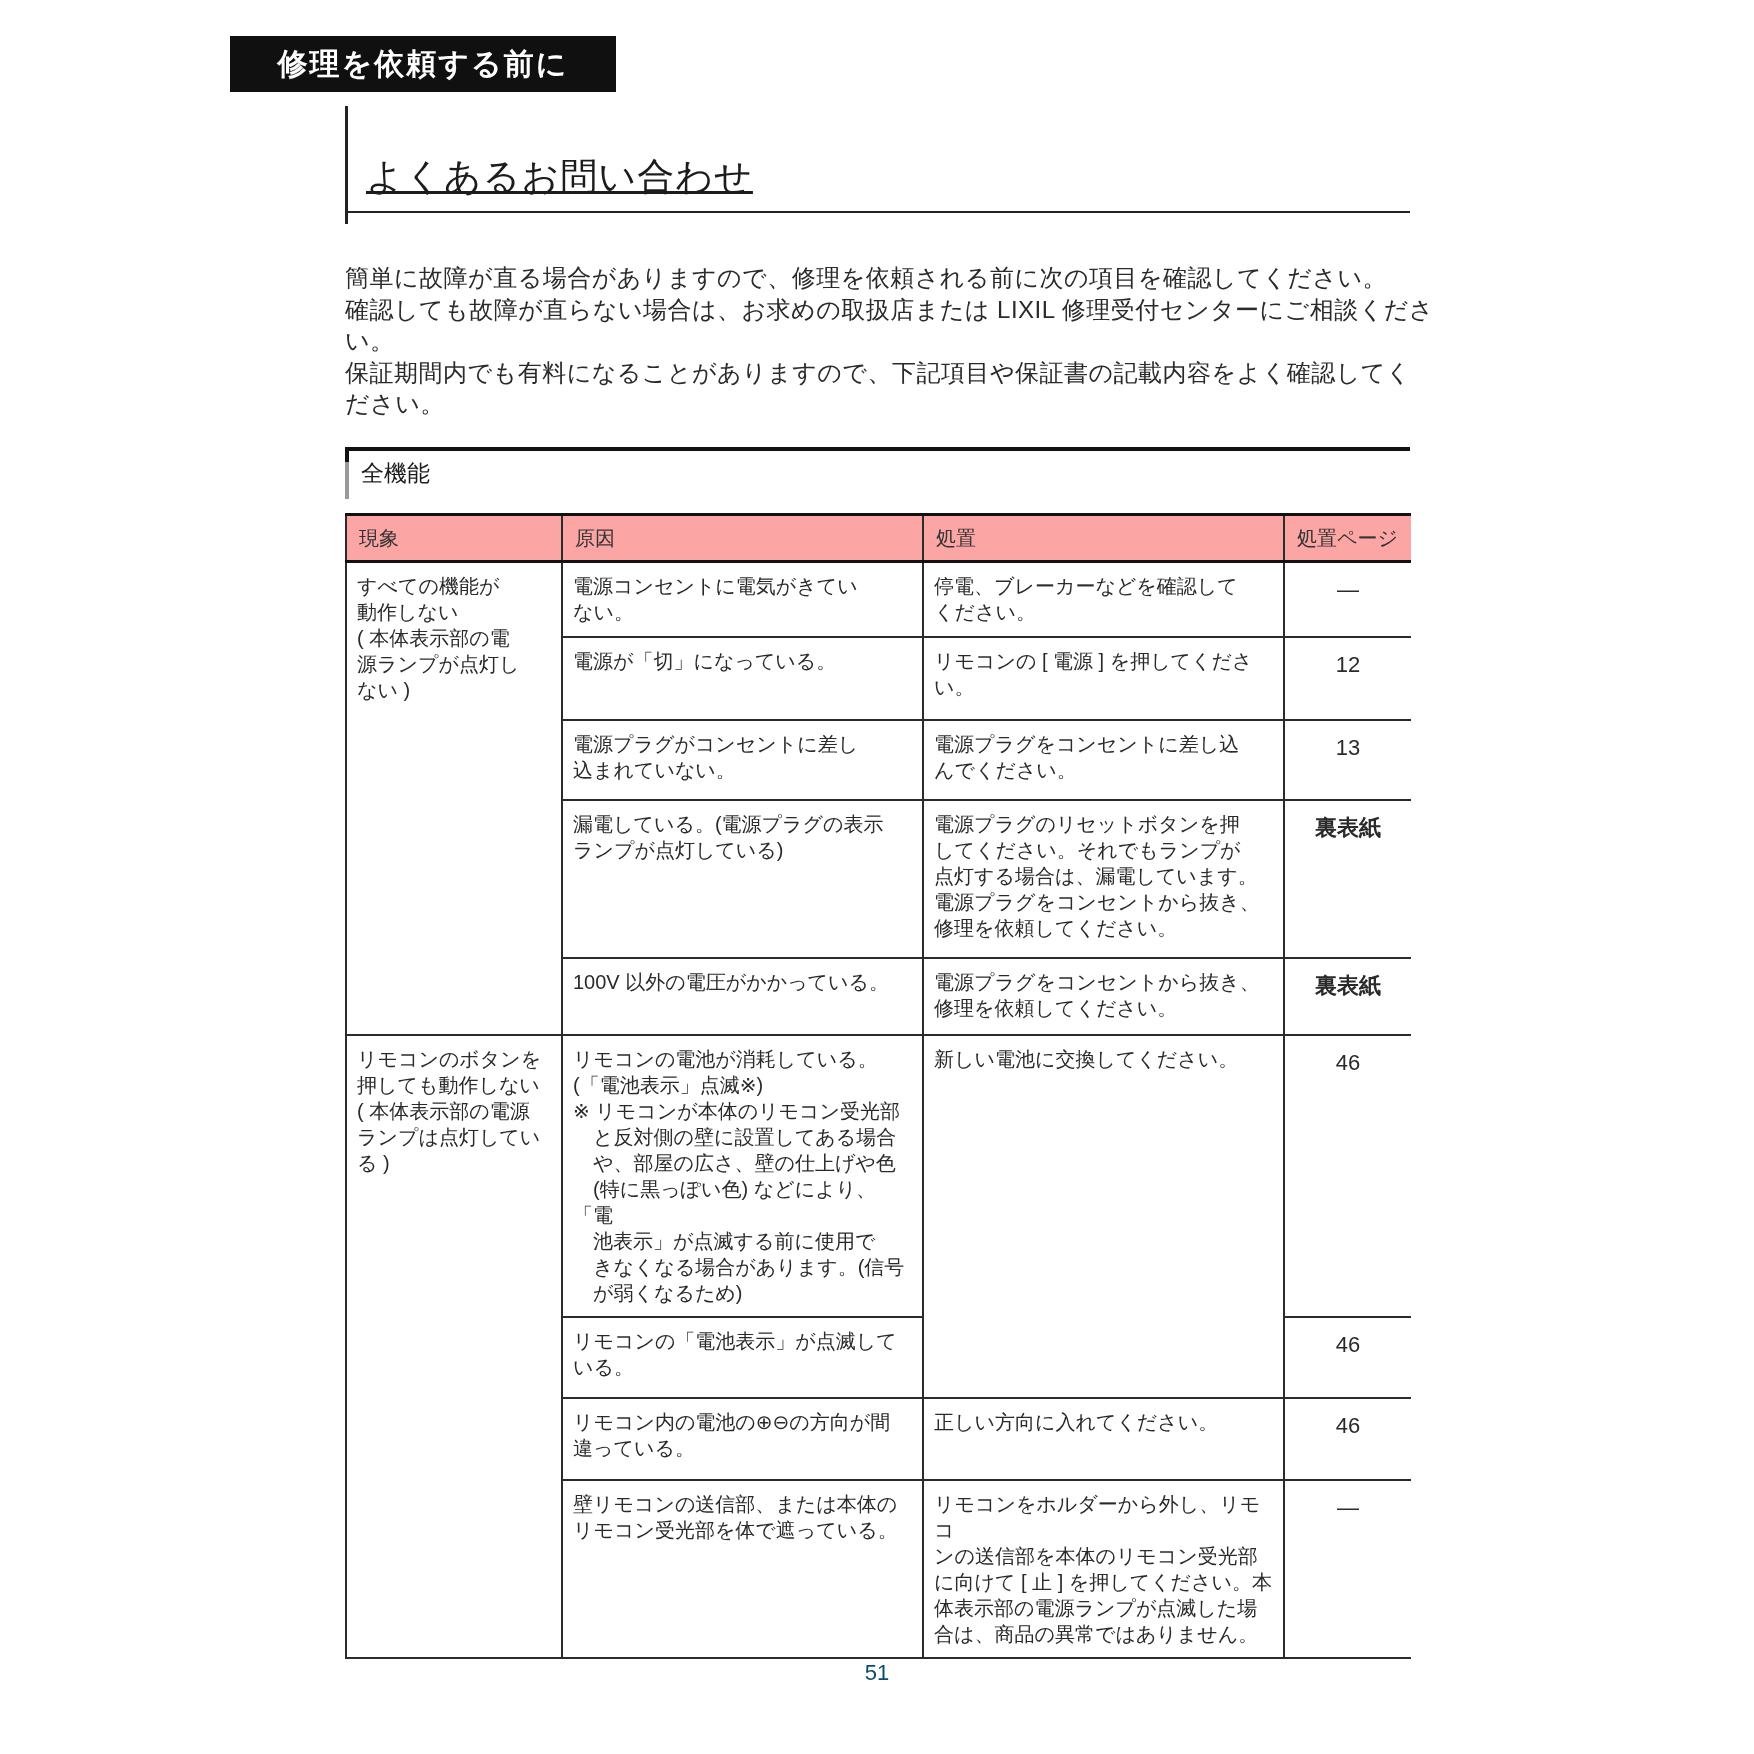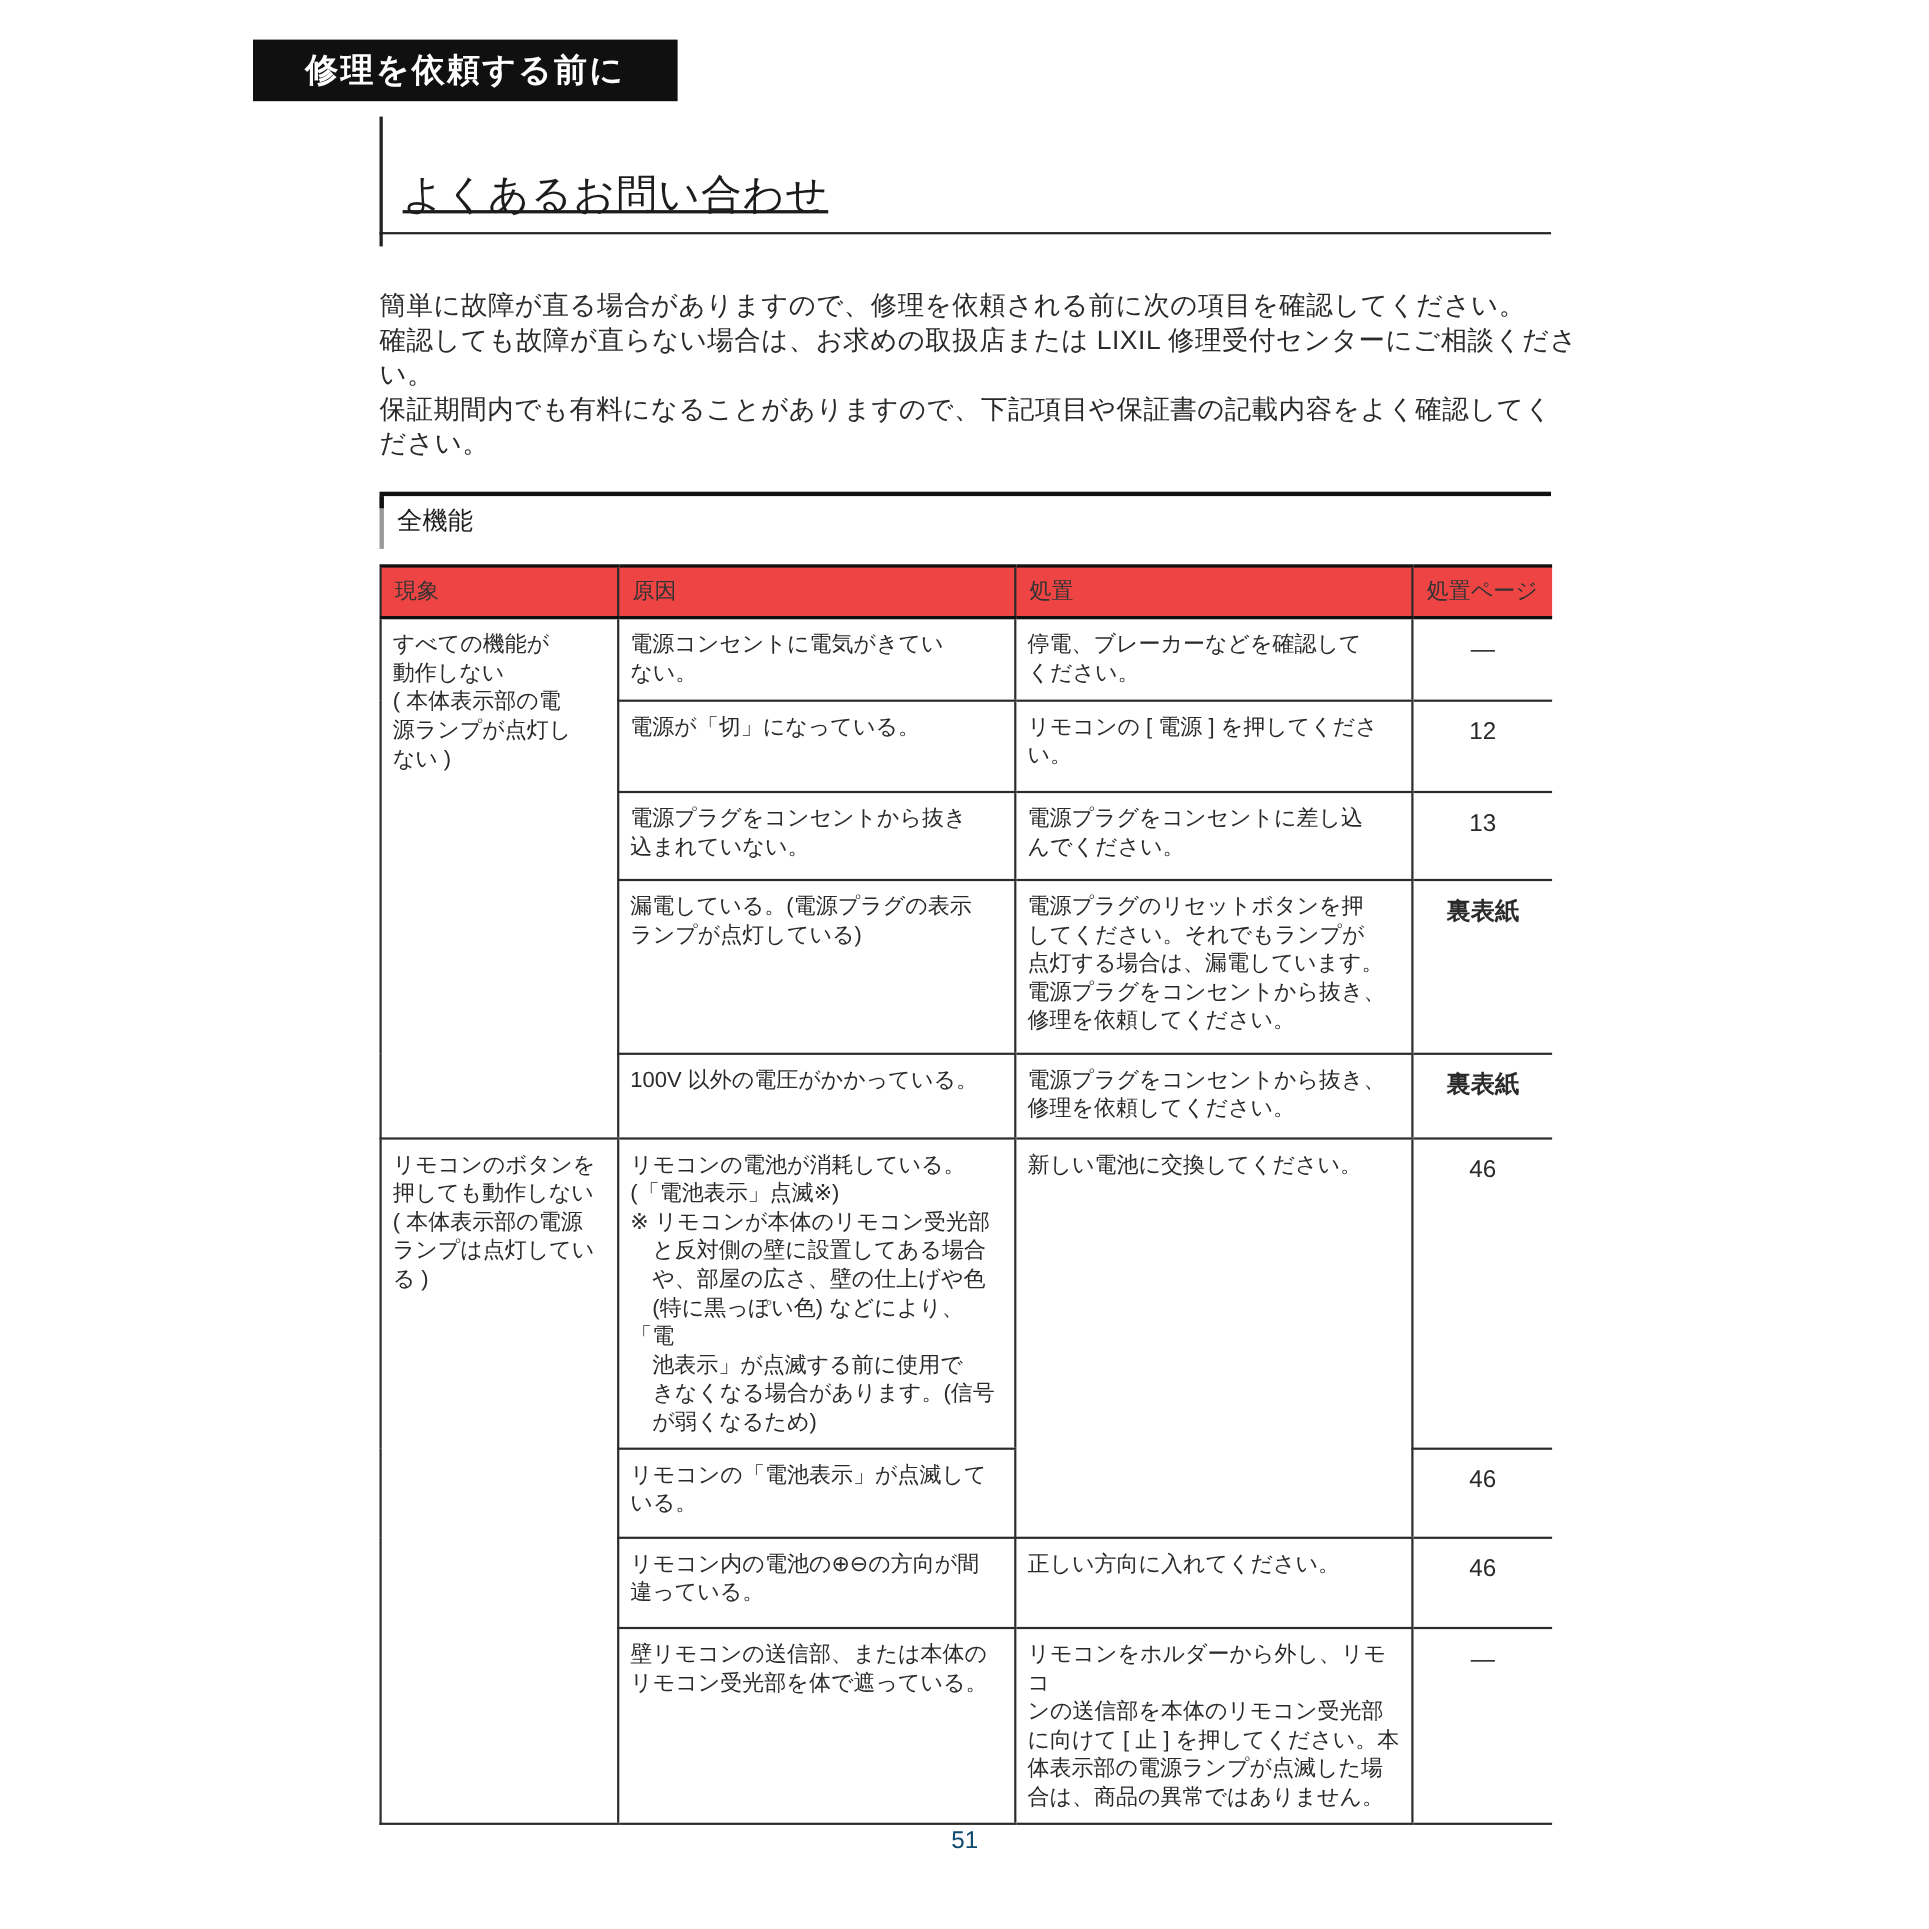--- a/index.html
+++ b/index.html
@@ -53,21 +53,21 @@
   table.trouble{
     position:absolute;left:345px;top:513px;width:1065px;
     border-collapse:collapse;table-layout:fixed;
     font-size:20px;line-height:26px;color:#2a2a2a;
   }
   table.trouble col.c1{width:216px;}
   table.trouble col.c2{width:361px;}
   table.trouble col.c3{width:361px;}
   table.trouble col.c4{width:127px;}
   table.trouble th{
-    background:#ef4444;
+    background:#fca5a5;
     border-top:3px solid #111111;
     border-bottom:3px solid #111111;
     border-left:2px solid #2b2b2b;
     font-weight:normal;text-align:left;
     height:44px;padding:0 0 0 12px;
     font-size:20px;color:#333333;vertical-align:middle;
   }
   table.trouble th:last-child{border-right:none;}
   table.trouble td{
     border-left:2px solid #2b2b2b;
@@ -136,21 +136,21 @@
 ください。</td>
         <td class="pg">―</td>
       </tr>
       <tr style="height:83px;margin-top:27px;">
         <td>電源が「切」になっている。</td>
         <td>リモコンの [ 電源 ] を押してくださ
 い。</td>
         <td class="pg">12</td>
       </tr>
       <tr style="height:80px;">
-        <td>電源プラグをコンセントから抜き
+        <td>電源プラグがコンセントに差し
 込まれていない。</td>
         <td>電源プラグをコンセントに差し込
 んでください。</td>
         <td class="pg">13</td>
       </tr>
       <tr style="height:158px;">
         <td>漏電している。(電源プラグの表示
 ランプが点灯している)</td>
         <td>電源プラグのリセットボタンを押
 してください。それでもランプが

